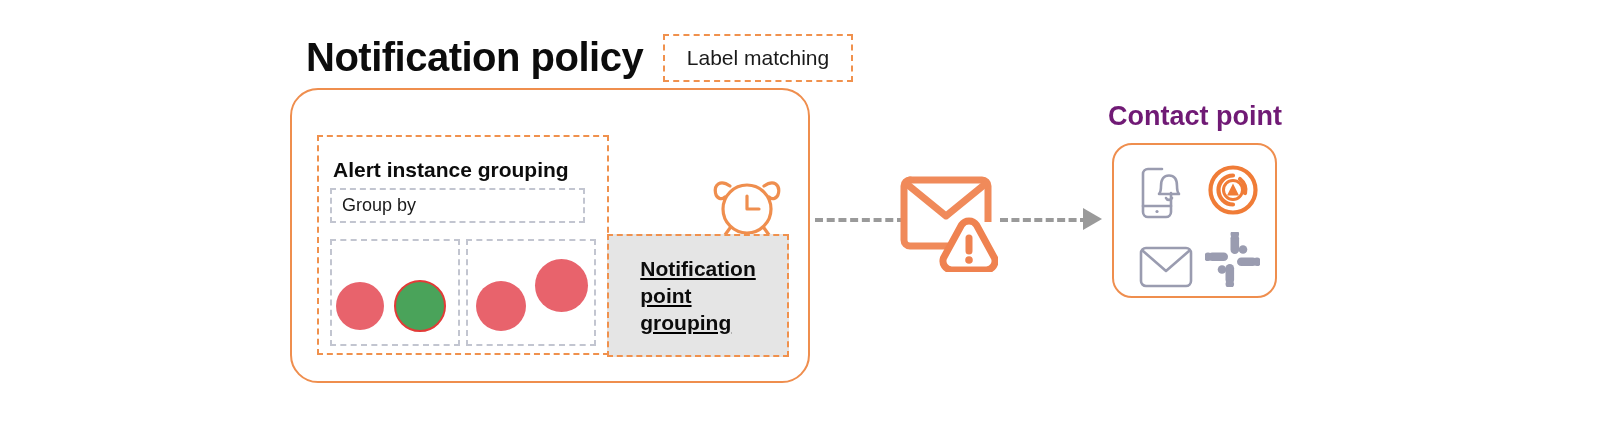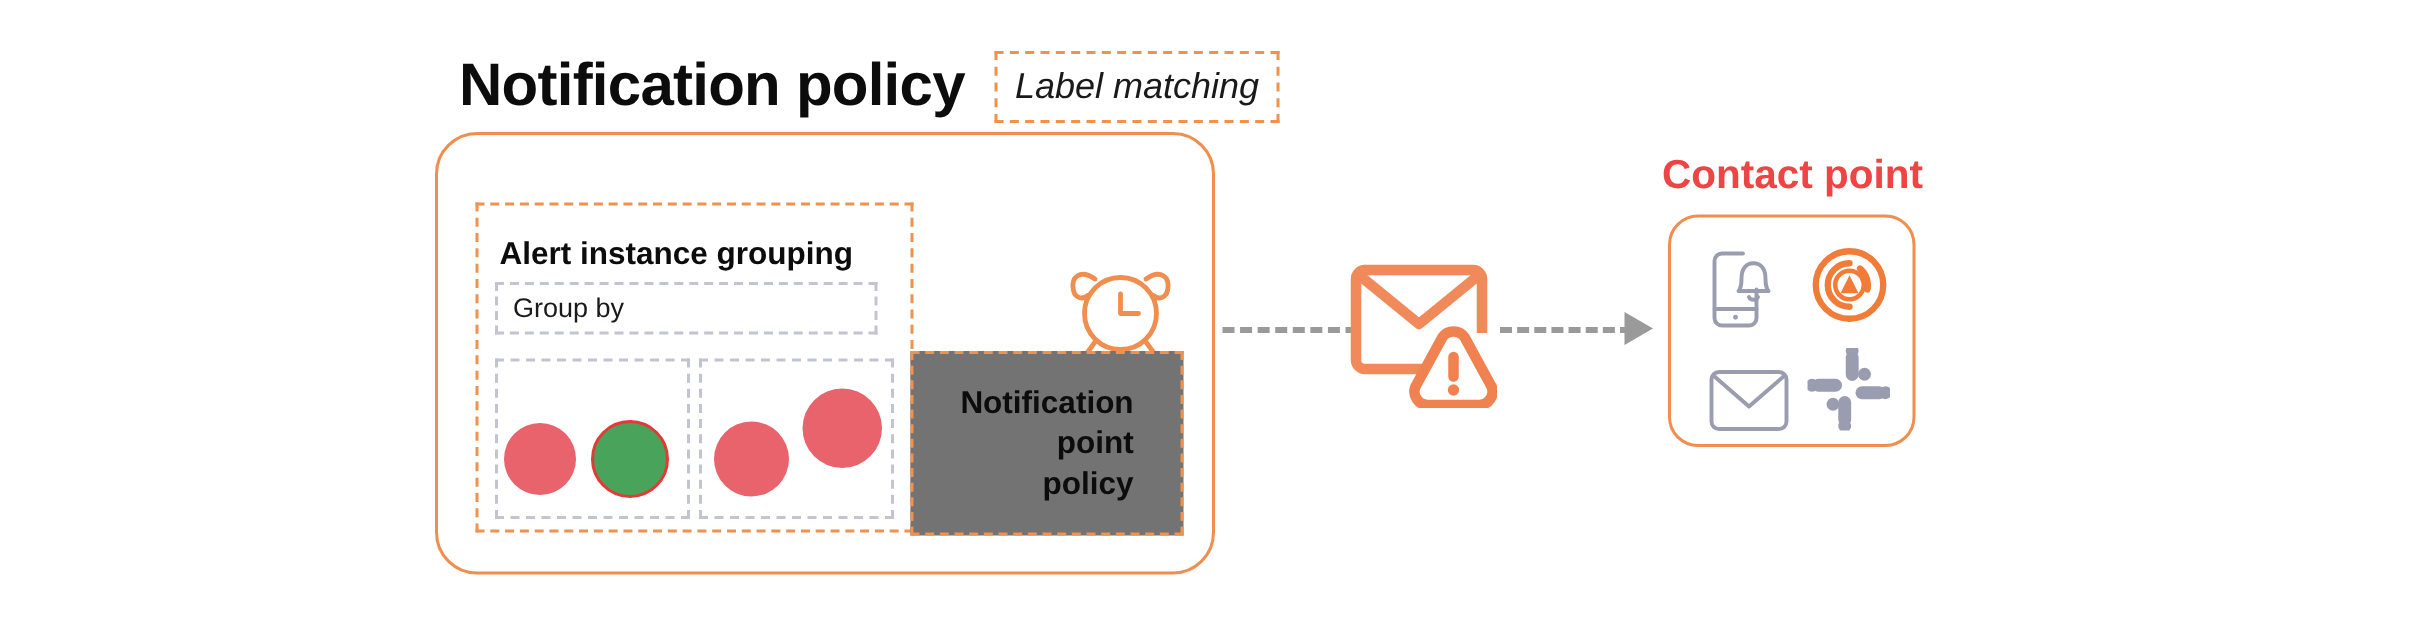--- a/index.html
+++ b/index.html
@@ -40,24 +40,23 @@
     top: 34px;
     width: 190px;
     height: 48px;
     border: 2.5px dashed #f0914d;
     box-sizing: border-box;
     display: flex;
     align-items: center;
     justify-content: center;
   }
   #label-matching-box .lm-text {
-    font-size: 24px;
+    font-size: 21px;
     color: #1a1a1a;
     white-space: nowrap;
-    font-style: italic;
   }
 
   #policy-container {
     position: absolute;
     left: 290px;
     top: 88px;
     width: 520px;
     height: 295px;
     border: 2.5px solid #ef8e4e;
     border-radius: 28px;
@@ -124,25 +123,26 @@
   #dot-d { left: 535px; top: 259px; width: 53px; height: 53px; }
 
   #timing-box {
     position: absolute;
     left: 607px;
     top: 234px;
     width: 182px;
     height: 123px;
     border: 2.5px dashed #f0914d;
     box-sizing: border-box;
-    background: #737373;
+    background: #e5e5e5;
     display: flex;
     align-items: center;
     justify-content: center;
-    text-align: right;
+    text-align: left;
+    text-decoration: underline;
   }
   #timing-box .timing-text {
     font-size: 21px;
     font-weight: 700;
     color: #0c0c0c;
     line-height: 27px;
   }
 
   #alarm-icon {
     position: absolute;
@@ -187,21 +187,21 @@
     height: 106px;
   }
 
   
   #contact-title {
     position: absolute;
     left: 1108px;
     top: 101px;
     font-size: 27px;
     font-weight: 700;
-    color: #ef4444;
+    color: #701a75;
     white-space: nowrap;
   }
   #contact-box {
     position: absolute;
     left: 1112px;
     top: 143px;
     width: 165px;
     height: 155px;
     border: 2.5px solid #ef8e4e;
     border-radius: 20px;
@@ -259,21 +259,21 @@
       <path d="M58 61 L66 72"></path>
 
       <path d="M14 73 L68 73" stroke-width="3"></path>
     </svg>
   </div>
 
   <div id="timing-box">
     <div class="timing-text">
       <span>Notification</span><br>
       <span>point</span><br>
-      <span>policy</span>
+      <span>grouping</span>
     </div>
   </div>
 
   <div id="flow-line-left"></div>
   <div id="flow-line-right"></div>
   <div id="flow-arrowhead"></div>
 
   <div id="mail-alert-icon">
     <svg viewBox="0 0 100 106" width="100" height="106" fill="none" stroke-linecap="round" stroke-linejoin="round">
 

